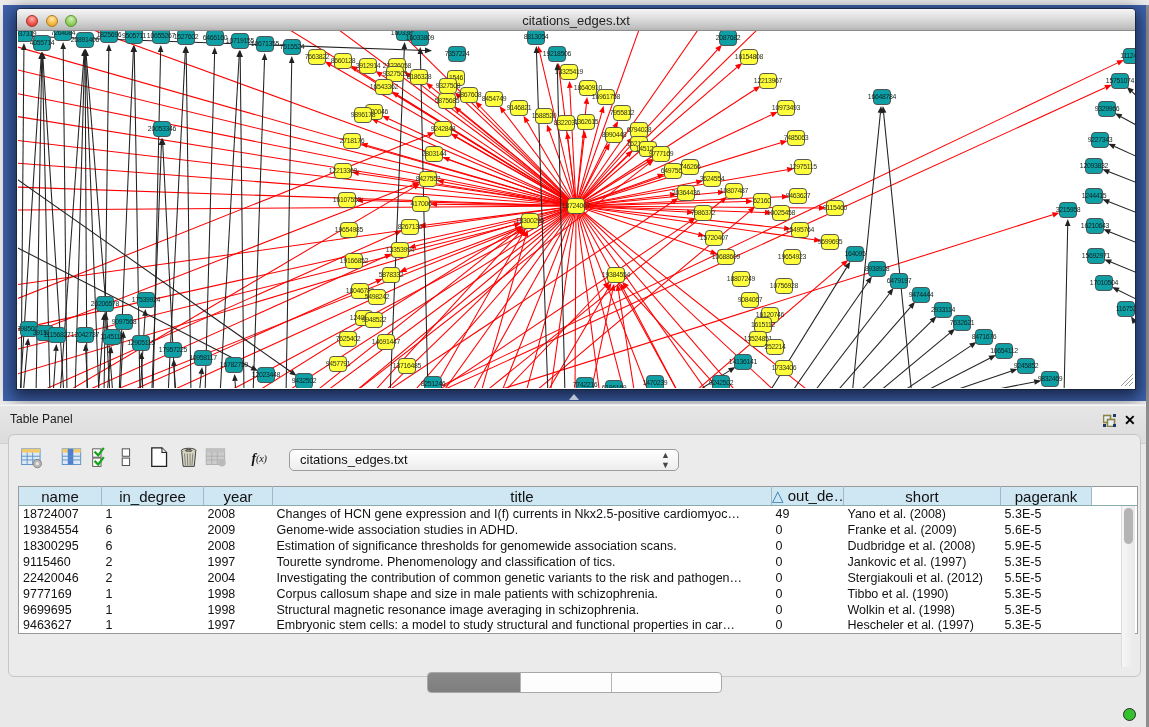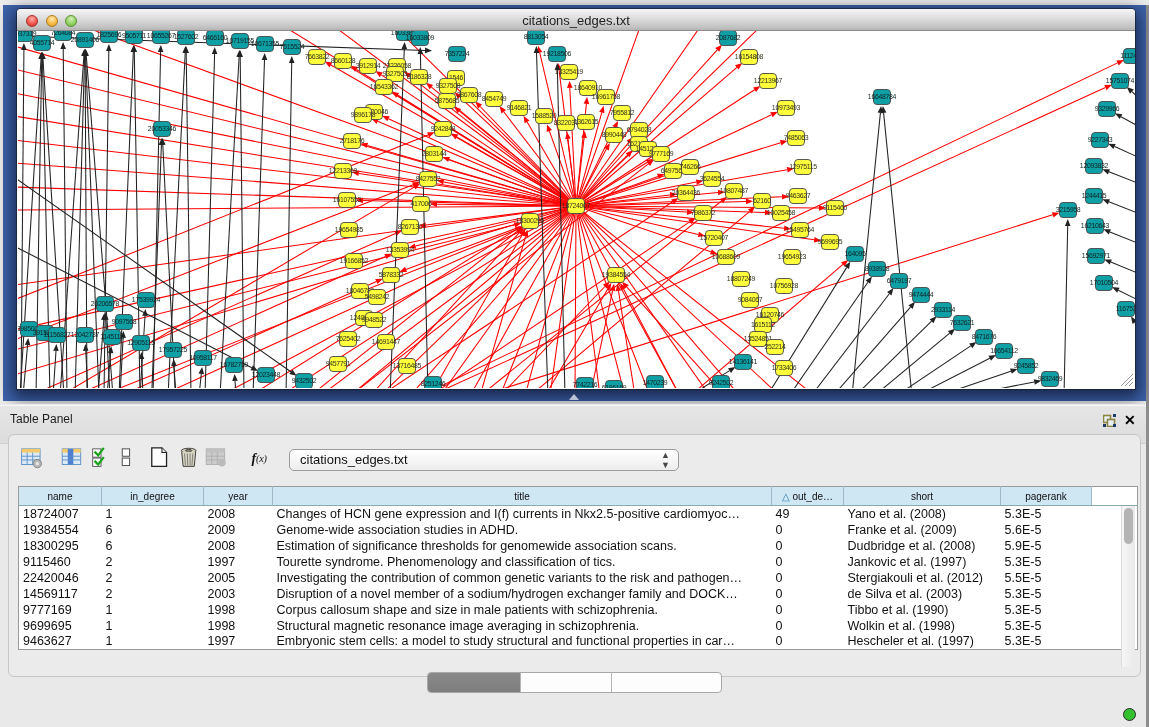--- a/index.html
+++ b/index.html
@@ -16,21 +16,21 @@
 .tp{position:absolute;left:0;top:404px;width:1146px;height:323px;background:#e9e9e9}
 .tphead{position:absolute;left:0;top:1px;width:100%;height:39px;background:linear-gradient(#e6e6e6,#dcdcdc);border-top:1px solid #f8f8f8;border-bottom:1px solid #cfcfcf}
 .tphead .t{position:absolute;left:10px;top:6px;font-size:12px;color:#1d1d1d}
 .fico{position:absolute;left:1103px;top:8px;width:13px;height:13px}
 .xico{position:absolute;left:1124px;top:6px;font-size:14px;font-weight:bold;color:#000}
 .container{position:absolute;left:8px;top:30px;width:1133px;height:243px;background:#ebebeb;border:1px solid #c6c6c6;border-radius:6px}
 .tools{position:absolute;left:0px;top:12px;height:24px}
 .combo{position:absolute;left:280px;top:14px;width:390px;height:22px;border:1px solid #9c9c9c;border-radius:5px;background:linear-gradient(#fff,#ededed);font-size:13px;color:#111;line-height:20px;padding-left:10px}
 .combo .arr{position:absolute;right:8px;top:0px;font-size:9px;color:#444;line-height:10px}
 table.grid{position:absolute;left:9px;top:51px;border-collapse:collapse;table-layout:fixed;width:1119px;background:#fff;border:1px solid #9a9a9a;font-size:12.5px;color:#111}
-table.grid th{background:#cfe6f3;font-weight:normal;font-size:10px;height:19px;border-right:1px solid #9fb9c9;border-bottom:1px solid #8aa;overflow:hidden;white-space:nowrap}
+table.grid th{background:#cfe6f3;font-weight:normal;font-size:15px;height:19px;border-right:1px solid #9fb9c9;border-bottom:1px solid #8aa;overflow:hidden;white-space:nowrap}
 table.grid td{height:16px;overflow:hidden;white-space:nowrap;padding:0 3px 0 4px}
 td.c1{padding-left:5px}
 .grid .w1{width:83px}.grid .w2{width:102px}.grid .w3{width:69px}.grid .w4{width:499px}.grid .w5{width:72px}.grid .w6{width:157px}.grid .w7{width:91px}.grid .w8{width:46px;background:#fff;border-right:none}
 td.c6{padding-left:6px}
 .sbar{position:absolute;left:1112px;top:71px;width:14px;height:161px;background:linear-gradient(90deg,#f6f6f6,#e9e9e9);border-left:1px solid #dcdcdc}
 .sthumb{position:absolute;left:2px;top:2px;width:9px;height:36px;border-radius:5px;background:#b4b4b4}
 .tabs{position:absolute;left:427px;top:268px;height:21px;display:flex;border:1px solid #a8a8a8;border-radius:4px;overflow:hidden;background:#fdfdfd}
 .tabs div{font-size:13px;line-height:19px;padding:15px 13px;color:#111;border-right:1px solid #b4b4b4}
 .tabs div.sel{background:linear-gradient(#8a8a8a,#767676);color:#f2f2f2}
 .tabs div:last-child{border-right:none}
@@ -818,35 +818,25 @@
             <td class="c3">1997</td>
             <td class="c4">Tourette syndrome. Phenomenology and classification of tics.</td>
             <td class="c5">0</td>
             <td class="c6">Jankovic et al. (1997)</td>
             <td class="c7">5.3E‑5</td>
             <td class="c8"></td>
           </tr>
           <tr>
             <td class="c1">22420046</td>
             <td class="c2">2</td>
-            <td class="c3">2005</td>
+            <td class="c3">2004</td>
             <td class="c4">Investigating the contribution of common genetic variants to the risk and pathogen…</td>
             <td class="c5">0</td>
             <td class="c6">Stergiakouli et al. (2012)</td>
             <td class="c7">5.5E‑5</td>
-            <td class="c8"></td>
-          </tr>
-          <tr>
-            <td class="c1">14569117</td>
-            <td class="c2">2</td>
-            <td class="c3">2003</td>
-            <td class="c4">Disruption of a novel member of a sodium/hydrogen exchanger family and DOCK…</td>
-            <td class="c5">0</td>
-            <td class="c6">de Silva et al. (2003)</td>
-            <td class="c7">5.3E‑5</td>
             <td class="c8"></td>
           </tr>
           <tr>
             <td class="c1">9777169</td>
             <td class="c2">1</td>
             <td class="c3">1998</td>
             <td class="c4">Corpus callosum shape and size in male patients with schizophrenia.</td>
             <td class="c5">0</td>
             <td class="c6">Tibbo et al. (1990)</td>
             <td class="c7">5.3E‑5</td>

